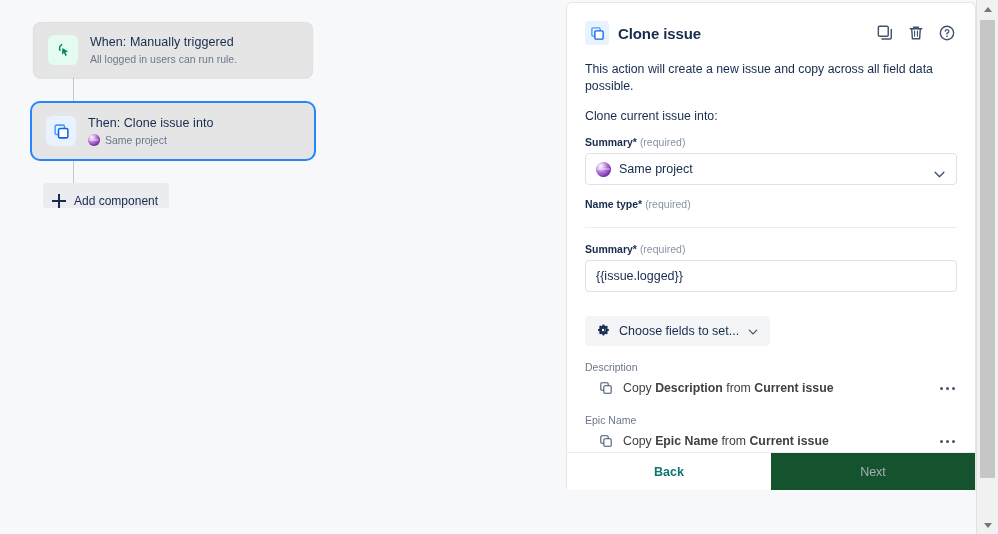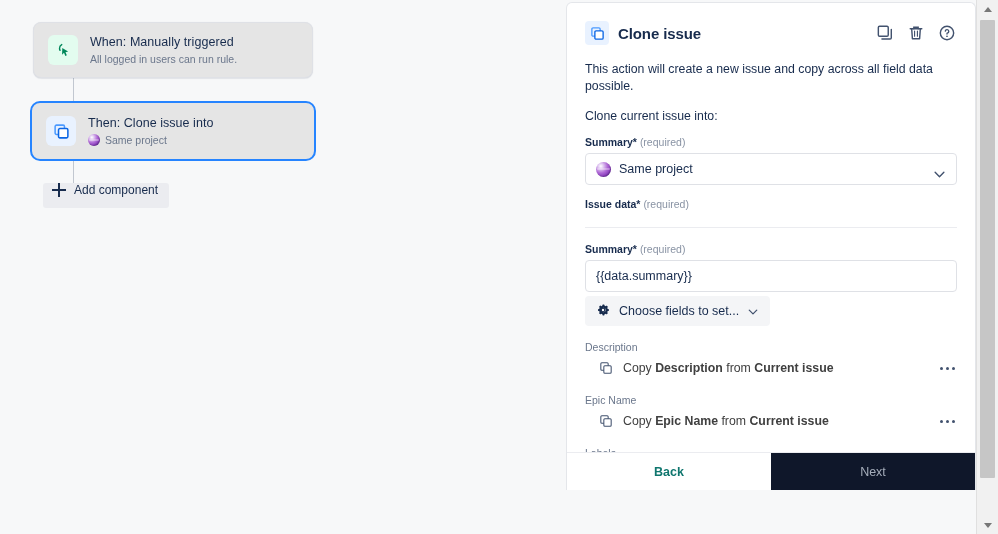--- a/index.html
+++ b/index.html
@@ -106,21 +106,21 @@
 
   #add-component {
     position: absolute;
     left: 43px; top: 183px;
     height: 25px;
     padding: 0 11px 0 9px;
     background: #ebecf0;
     border: none;
     border-radius: 3px;
     display: flex;
-    align-items: flex-start;
+    align-items: flex-end;
     gap: 8px;
     font-family: "Liberation Sans", sans-serif;
     font-size: 12px;
     color: #172b4d;
     cursor: pointer;
   }
   #add-component .plus {
     display:inline-block; width: 14px; height: 14px; position: relative;
   }
   #add-component .plus::before,
@@ -250,21 +250,21 @@
     gap: 9px;
     height: 30px;
     padding: 0 12px 0 11px;
     background: #f4f5f7;
     border: none;
     border-radius: 4px;
     font-family: "Liberation Sans", sans-serif;
     font-size: 12.5px;
     color: #172b4d;
     cursor: pointer;
-    margin-top: 4px;
+    margin-top: 24px;
   }
 
   .copy-group { margin-top: 14px; }
   .copy-group .grp-label {
     font-size: 10.5px;
     color: #6b778c;
     line-height: 14px;
     margin-bottom: 3px;
   }
   .copy-row {
@@ -311,21 +311,21 @@
     background: transparent;
     border: none;
     cursor: pointer;
   }
   #next-btn {
     flex: 1 1 50%;
     display: flex; align-items: center; justify-content: center;
     font-family: "Liberation Sans", sans-serif;
     font-size: 12.5px;
     color: #a5adba;
-    background: #0f172a;
+    background: #14532d;
     border: none;
     cursor: default;
   }
 
   
   #scrollbar {
     position: absolute;
     right: 0; top: 0;
     width: 22px; height: 534px;
     background: #f1f1f1;
@@ -458,30 +458,30 @@
                 <path d="M1 1.5l5 5 5-5" stroke="#42526e" stroke-width="1.6" stroke-linecap="round" stroke-linejoin="round"></path>
               </svg>
           </span>
         </div>
       </div>
 
       <div class="gap-12"></div>
 
       
       <div class="field-block">
-        <div class="field-label"><span>Issue data</span><span class="req-star">*</span> <span class="req-note">(required)</span></div>
+        <div class="field-label"><span>Name type</span><span class="req-star">*</span> <span class="req-note">(required)</span></div>
       </div>
 
       <div class="divider"></div>
 
       
       <div class="field-block">
         <div class="field-label"><span>Summary</span><span class="req-star">*</span> <span class="req-note">(required)</span></div>
         <div class="text-box">
-          <span class="val">{{data.summary}}</span>
+          <span class="val">{{issue.logged}}</span>
         </div>
       </div>
 
       
       <button id="choose-fields">
         <span>
           <svg width="14" height="14" viewBox="0 0 20 20" fill="#172b4d">
             <path d="M10 6.6a3.4 3.4 0 1 0 0 6.8 3.4 3.4 0 0 0 0-6.8zm0 5.1a1.7 1.7 0 1 1 0-3.4 1.7 1.7 0 0 1 0 3.4z"></path>
             <path d="M18 8.6h-1.5a6.7 6.7 0 0 0-.65-1.57l1.06-1.06a.9.9 0 0 0 0-1.27l-1.6-1.6a.9.9 0 0 0-1.28 0l-1.06 1.06A6.7 6.7 0 0 0 11.4 3.5V2a.9.9 0 0 0-.9-.9h-1a.9.9 0 0 0-.9.9v1.5c-.55.14-1.08.36-1.57.65L5.97 3.09a.9.9 0 0 0-1.27 0l-1.6 1.6a.9.9 0 0 0 0 1.28l1.06 1.06c-.29.49-.51 1.02-.65 1.57H2a.9.9 0 0 0-.9.9v1c0 .5.4.9.9.9h1.5c.14.55.36 1.08.65 1.57l-1.06 1.06a.9.9 0 0 0 0 1.27l1.6 1.6a.9.9 0 0 0 1.28 0l1.06-1.06c.49.29 1.02.51 1.57.65V18c0 .5.4.9.9.9h1a.9.9 0 0 0 .9-.9v-1.5c.55-.14 1.08-.36 1.57-.65l1.06 1.06a.9.9 0 0 0 1.27 0l1.6-1.6a.9.9 0 0 0 0-1.28l-1.06-1.06c.29-.49.51-1.02.65-1.57H18a.9.9 0 0 0 .9-.9v-1a.9.9 0 0 0-.9-.9z" opacity="0.001"></path>
             <path d="M17.2 11.3l-1.48-.26a5.9 5.9 0 0 0-.5-1.2l.87-1.23a.55.55 0 0 0-.06-.71l-1.03-1.03a.55.55 0 0 0-.71-.06l-1.23.87a5.9 5.9 0 0 0-1.2-.5L11.6 5.7a.55.55 0 0 0-.54-.45H9.6a.55.55 0 0 0-.54.45L8.8 7.18a5.9 5.9 0 0 0-1.2.5l-1.23-.87a.55.55 0 0 0-.71.06L4.63 7.9a.55.55 0 0 0-.06.71l.87 1.23a5.9 5.9 0 0 0-.5 1.2l-1.48.26a.55.55 0 0 0-.45.54v1.46c0 .27.19.5.45.54l1.48.26c.12.42.29.82.5 1.2l-.87 1.23a.55.55 0 0 0 .06.71l1.03 1.03a.55.55 0 0 0 .71.06l1.23-.87c.38.21.78.38 1.2.5l.26 1.48c.04.26.27.45.54.45h1.46c.27 0 .5-.19.54-.45l.26-1.48c.42-.12.82-.29 1.2-.5l1.23.87c.22.16.52.13.71-.06l1.03-1.03a.55.55 0 0 0 .06-.71l-.87-1.23c.21-.38.38-.78.5-1.2l1.48-.26a.55.55 0 0 0 .45-.54v-1.46a.55.55 0 0 0-.45-.54z" opacity="0.001"></path>

